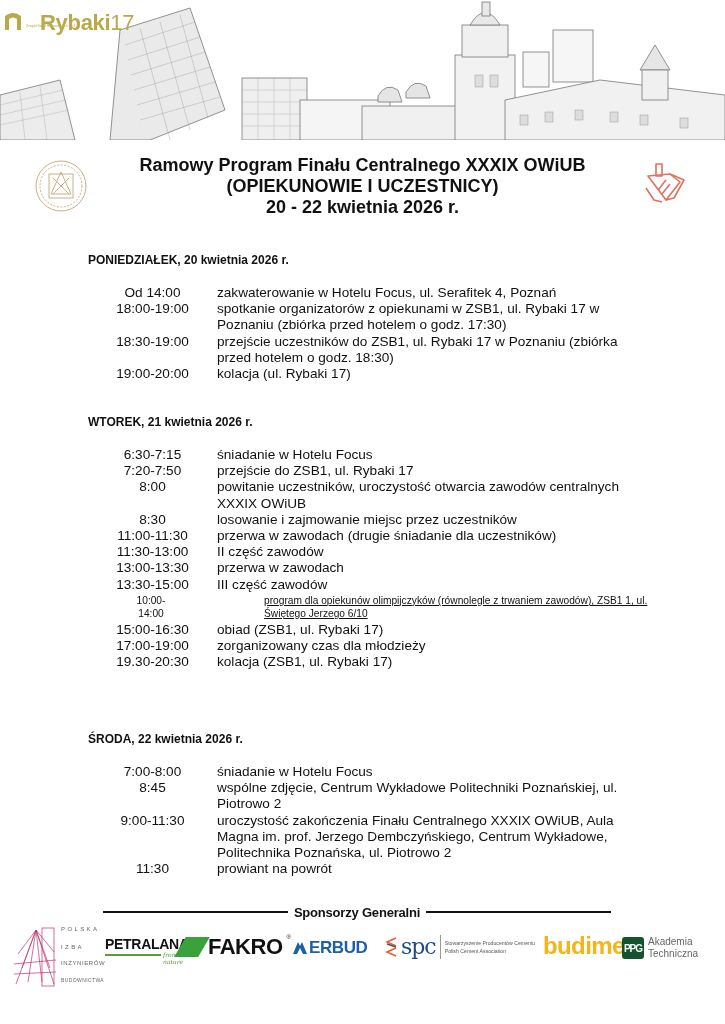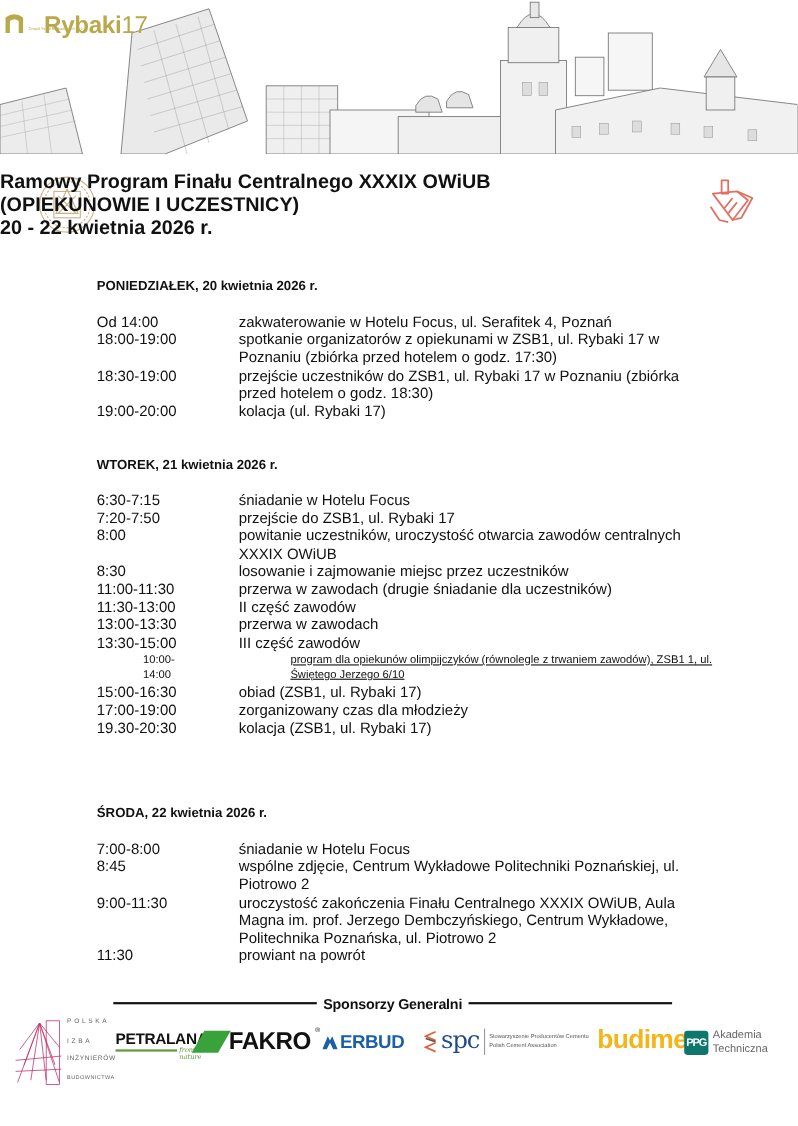--- a/index.html
+++ b/index.html
@@ -13,28 +13,28 @@
   .logo-mark { width:18px; height:20px; position:relative; }
   .logo-text { font-family:"Liberation Sans", sans-serif; font-weight:bold; font-size:22px; color:#b8a94a; letter-spacing:-0.3px;margin-left:36px; }
   .logo-text .num { font-weight:normal; }
   .logo-sub { position:absolute; left:26px; top:24px; font-size:3.5px; color:#b8a94a; white-space:nowrap; }
 
   
   .emblem-left { position:absolute; left:33px; top:158px; width:56px; height:60px; }
   .emblem-right { position:absolute; left:640px; top:160px; width:50px; height:50px; }
 
   
-  .title-block { position:absolute; left:0; top:155px; width:725px; }
+  .title-block { position:absolute; left:0; top:155px; width:725px; text-align:center; }
   .title-line { font-weight:bold; font-size:18px; line-height:21px; color:#111; }
 
   
   .day { position:absolute; left:88px; width:560px; }
   .day-heading { font-weight:bold; font-size:12px; line-height:16px; margin:0 0 17px 0; }
   .row { display:flex; font-size:13.6px; line-height:16.2px; }
-  .row .time { width:129px; flex:0 0 129px; }
+  .row .time { width:129px; flex:0 0 129px;text-align:center; }
   .row .desc { flex:1; }
   .row.small { font-size:10.2px; line-height:13px; padding-top:1px; padding-bottom:2px; }
   .row.small .time { width:42px; flex:0 0 42px; padding-left:42px; box-sizing:content-box; }
   .row.small .desc { padding-left:92px;text-decoration:underline; }
 
   
   .sponsors-header { position:absolute; left:103px; top:904px; width:508px; height:16px; display:flex; align-items:center; }
   .sponsors-header .line { flex:1; height:1.4px; background:#111; }
   .sponsors-header .label { font-weight:bold; font-size:13px; padding:0 6px; letter-spacing:-0.2px; }
   .sponsor-row { position:absolute; left:10px; top:922px; width:710px; height:70px; }
@@ -50,21 +50,21 @@
   .fakro .w { font-weight:bold; font-size:22px; color:#111; letter-spacing:-0.5px; }
   .fakro .r { font-size:6px; align-self:flex-start; }
   .erbud { left:283px; top:16px; display:flex; align-items:center; gap:2px; }
   .erbud .w { font-weight:bold; font-size:17px; color:#1b5fa8; letter-spacing:-0.4px; }
   .spc { left:375px; top:12px; display:flex; align-items:center; gap:4px; }
   .spc .w { font-family:"DejaVu Serif", serif; font-size:22px; color:#1f4a8a; letter-spacing:-1px; }
   .spc .sep { width:1px; height:24px; background:#999; }
   .spc .desc { font-size:5.2px; color:#555; line-height:8px; white-space:nowrap; }
   .budimex { left:533px; top:10px; font-weight:bold; font-size:24px; color:#f3b51a; letter-spacing:-0.6px; }
   .ppg { left:612px; top:14px; display:flex; align-items:center; gap:4px; }
-  .ppg .box { width:22px; height:22px; background:#0f766e; border-radius:3px; color:#fff; font-weight:bold; font-size:10px; display:flex; align-items:center; justify-content:center; letter-spacing:-1px; }
+  .ppg .box { width:22px; height:22px; background:#14532d; border-radius:3px; color:#fff; font-weight:bold; font-size:10px; display:flex; align-items:center; justify-content:center; letter-spacing:-1px; }
   .ppg .desc { font-size:10px; color:#666; line-height:12px; }
 </style>
 </head>
 <body>
 
 <div class="banner">
   <svg width="725" height="140" viewBox="0 0 725 140">
     <g stroke="#777" stroke-width="0.8" fill="#f3f3f3">
 
       <polygon points="120,30 190,8 225,110 150,140 110,140" fill="#eaeaea"></polygon>

